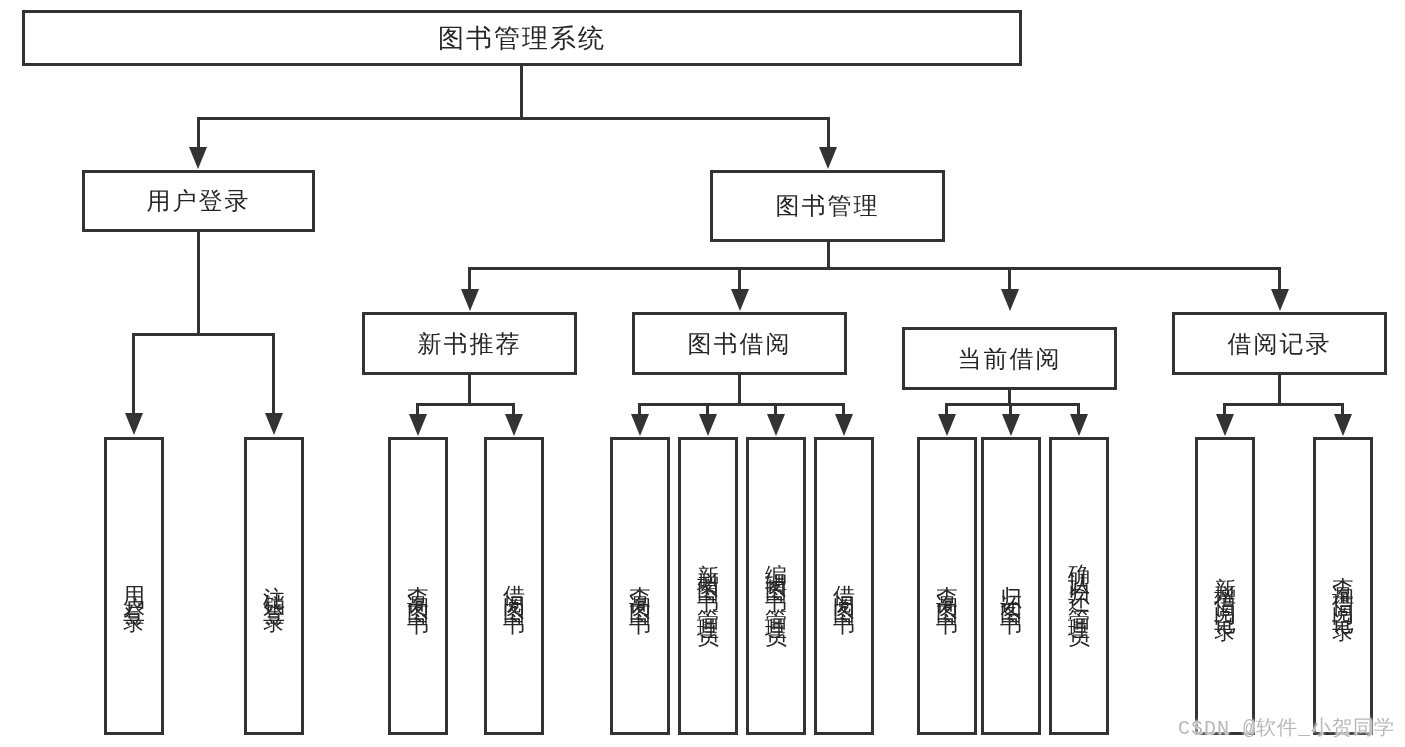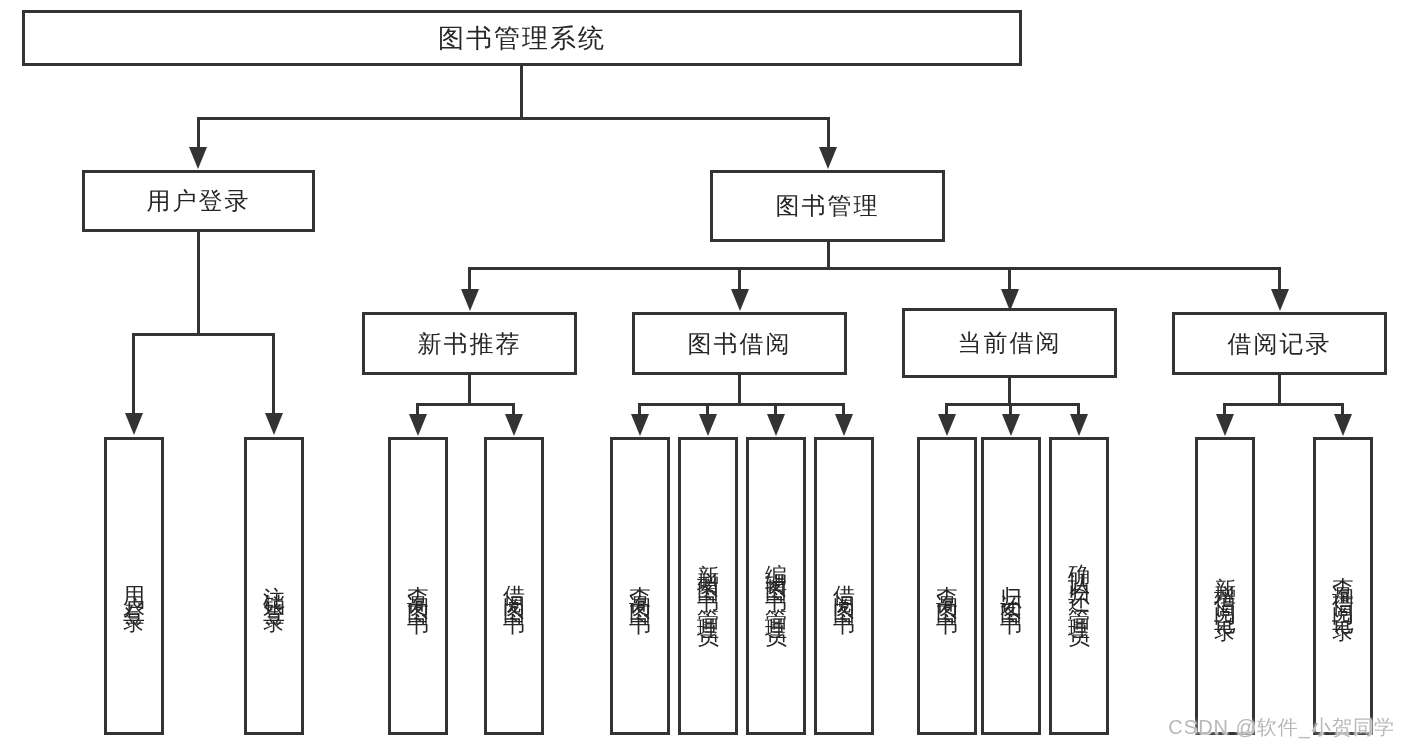--- a/index.html
+++ b/index.html
@@ -27,21 +27,21 @@
   
   .vl{position:absolute;width:3px;background:var(--line);}
   .hl{position:absolute;height:3px;background:var(--line);}
   .ah{position:absolute;width:0;height:0;
       border-left:9px solid transparent;border-right:9px solid transparent;
       border-top:22px solid var(--line);}
 
   
   .wm{position:absolute;right:10px;bottom:6px;font-size:20px;letter-spacing:1px;
       color:var(--watermark);z-index:6;white-space:nowrap;
-      text-shadow:0 0 2px #fff,0 0 4px #fff,1px 1px 2px #fff;}
+      text-shadow:0 0 2px #fff,0 0 4px #fff,1px 1px 2px #fff;font-family:Liberation Mono, monospace;}
 </style>
 </head>
 <body>
 
 <div class="canvas">
 
   <div class="vl" style="left:520px;top:66px;height:51px"></div>
   <div class="hl" style="left:197px;top:117px;width:633px"></div>
   <div class="vl" style="left:197px;top:117px;height:32px"></div>
   <div class="ah" style="left:189px;top:147px"></div>
@@ -111,21 +111,21 @@
   <div class="node hbox" style="left:710px;top:170px;width:235px;height:72px">
     <span>图书管理</span>
   </div>
 
   <div class="node hbox" style="left:362px;top:312px;width:215px;height:63px">
     <span>新书推荐</span>
   </div>
   <div class="node hbox" style="left:632px;top:312px;width:215px;height:63px">
     <span>图书借阅</span>
   </div>
-  <div class="node hbox" style="left:902px;top:308px;width:215px;height:70px">
+  <div class="node hbox" style="left:902px;top:327px;width:215px;height:63px">
     <span>当前借阅</span>
   </div>
   <div class="node hbox" style="left:1172px;top:312px;width:215px;height:63px">
     <span>借阅记录</span>
   </div>
 
   <div class="leaf" style="left:104px">
     <span>用户登录</span>
   </div>
   <div class="leaf" style="left:244px">

